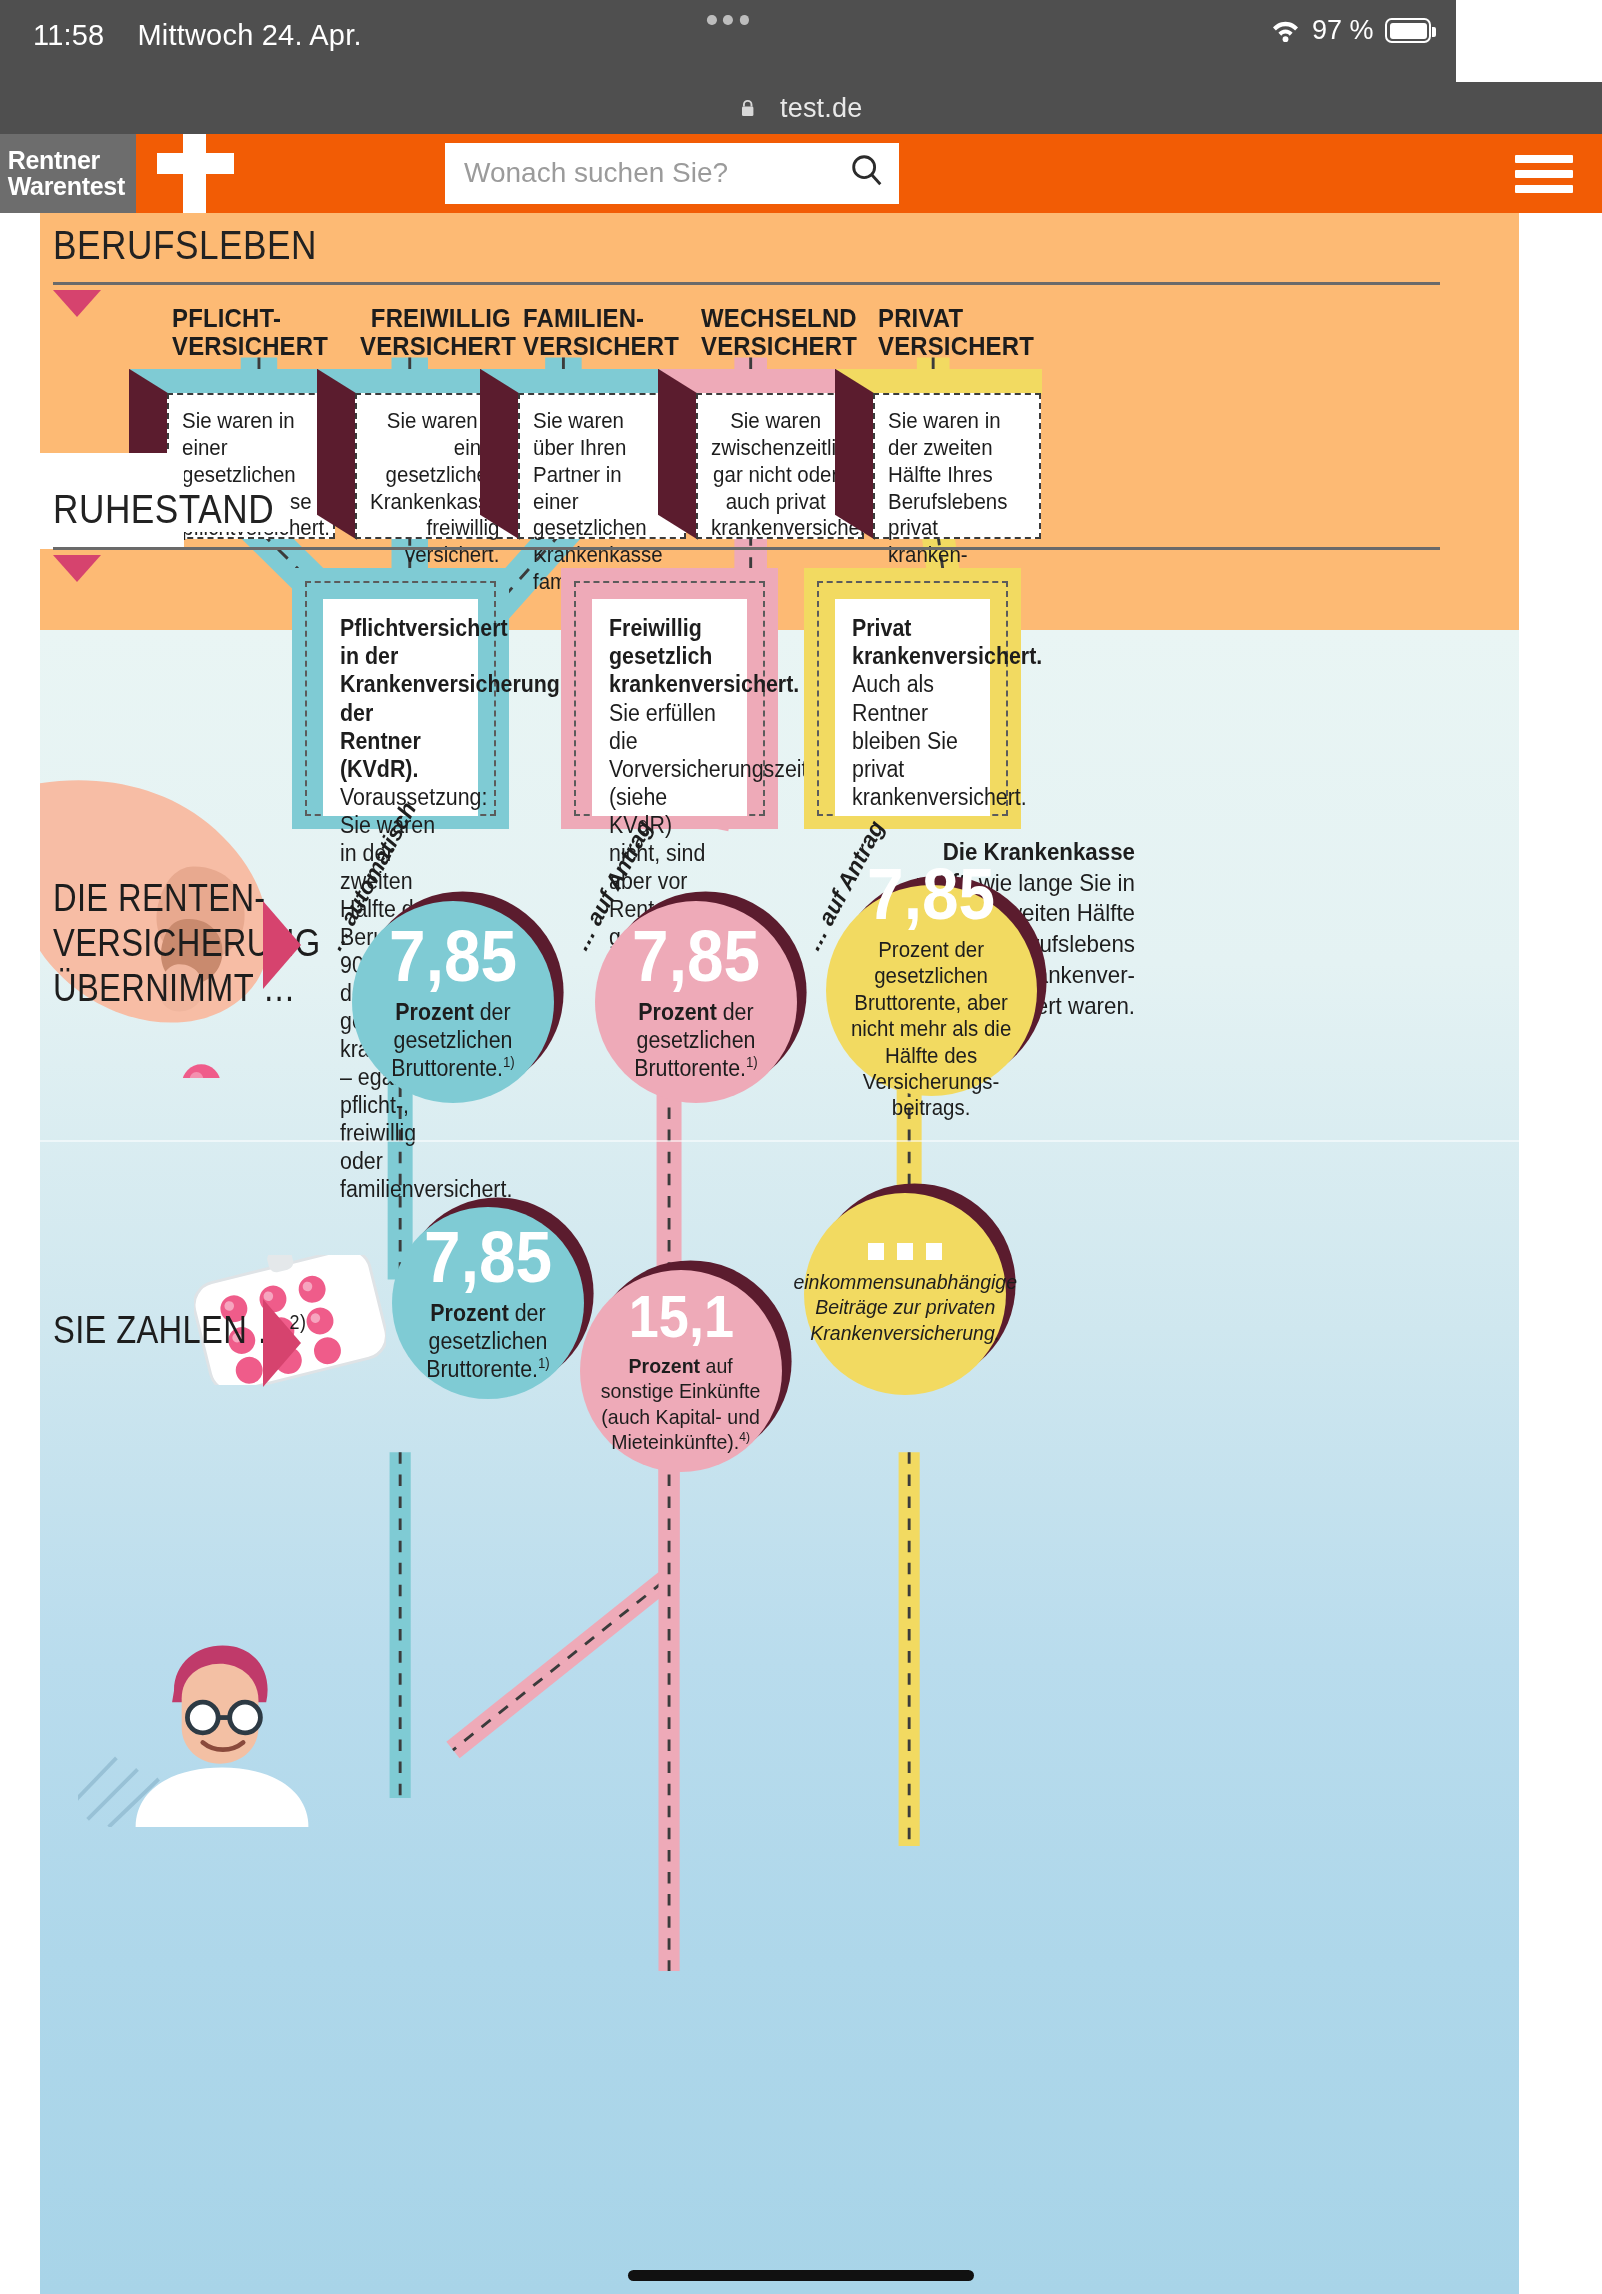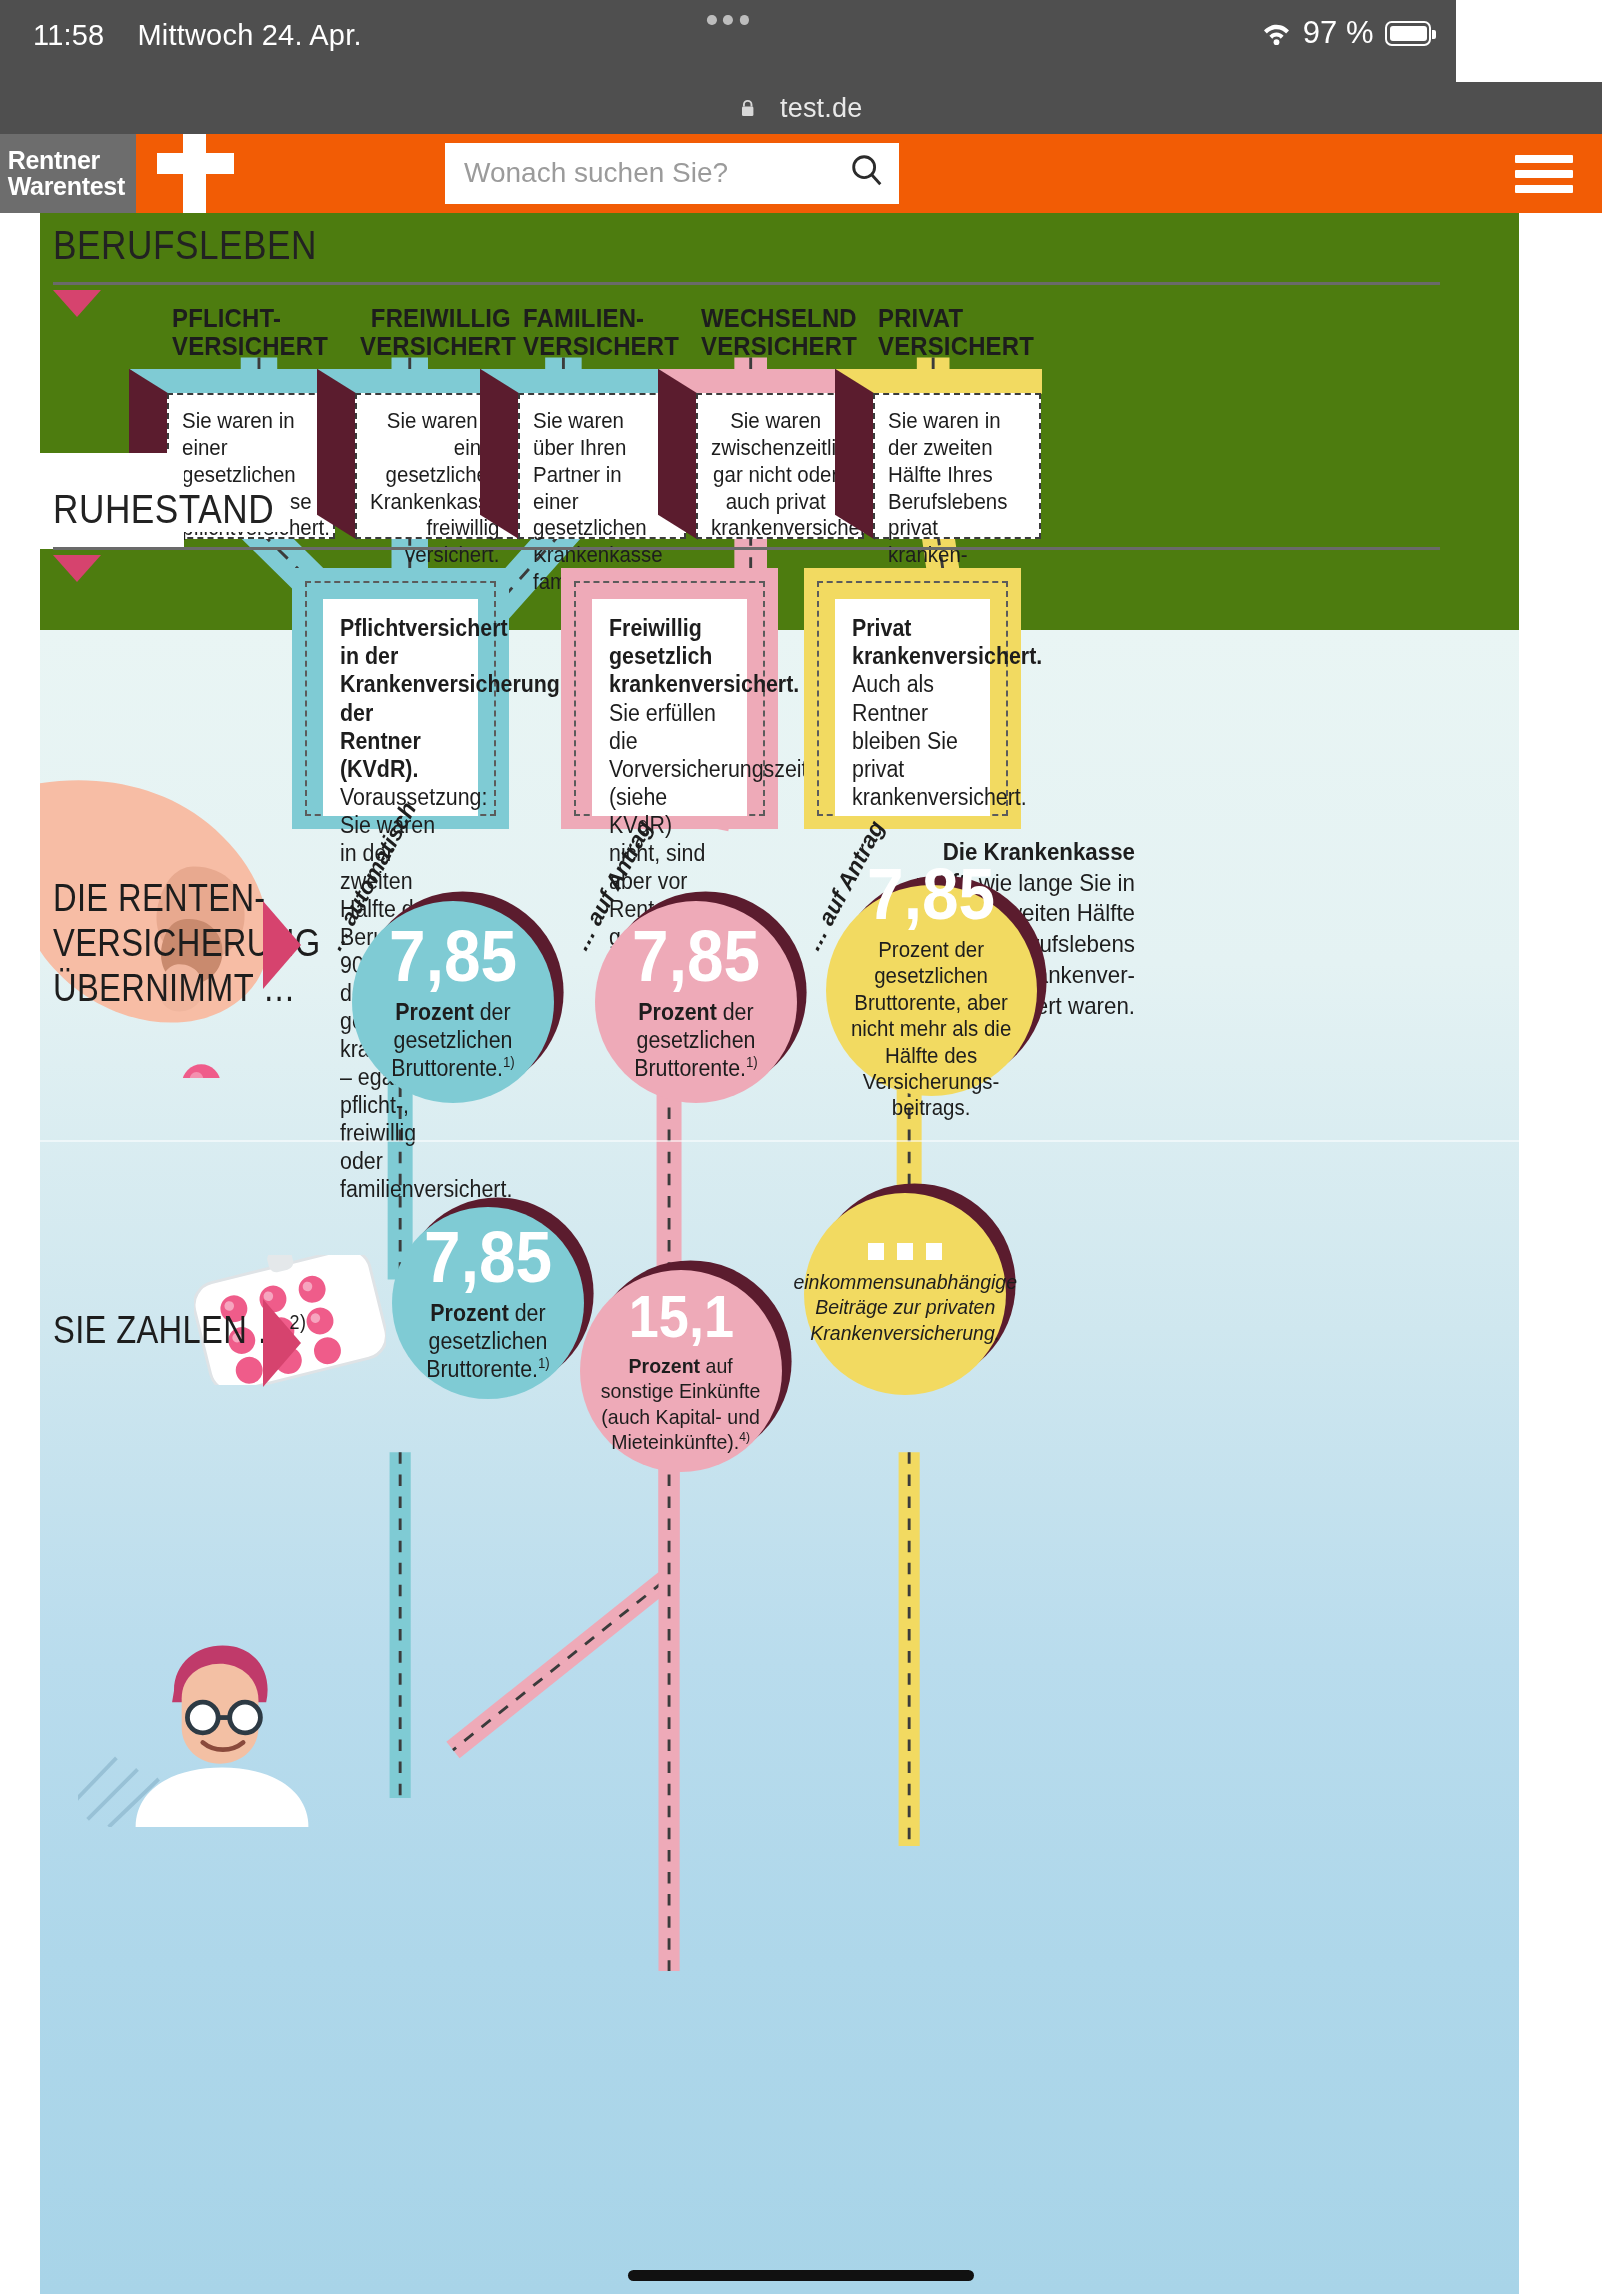--- a/index.html
+++ b/index.html
@@ -25,21 +25,21 @@
     position:absolute; left:50%; top:15.4px; transform:translateX(-50%);
     display:flex; gap:6.7px;
   }
   .sb-dots i { width:9.6px; height:9.6px; border-radius:50%; background:#bdbdbd; display:block;}
   .sb-right {
     position:absolute; right:25px; top:15.4px;
     display:flex; align-items:center; gap:11.5px;
   }
   .wifi { position:relative; width:29px; height:25px; }
   .wifi svg { display:block; }
-  .sb-batt-txt { font-size:31px; }
+  .sb-batt-txt { font-size:27px; }
   .batt {
     width:46px; height:25px; border:2.9px solid #fff; border-radius:6.7px;
     position:relative; display:inline-block;
   }
   .batt:after{content:"";position:absolute;right:-6.7px;top:6.7px;width:3.8px;height:9.6px;background:#fff;border-radius:0 1.9px 1.9px 0;}
   .batt i{position:absolute;left:2.9px;top:2.9px;bottom:2.9px;width:88%;background:#fff;border-radius:2.9px;display:block;}
 
   
   .urlbar {
     position:absolute; left:0; top:82px; width:1602px; height:53px;
@@ -82,21 +82,21 @@
   .burger {
     position:absolute; right:29px; top:21px; width:58px; height:38px;
     display:flex; flex-direction:column; justify-content:space-between;
   }
   .burger i{display:block;height:7.7px;background:#fff;border-radius:1px;}
 
   
   .info {
     position:absolute; left:40px; top:213px; width:1479px; height:2081px;
     overflow:hidden;
-    background:#4d7c0f;
+    background:#fdba74;
   }
   .info-inner{position:absolute; left:0; top:0; width:1479px; height:2081px;}
 
   
   .water{
     position:absolute; left:0; top:417px; width:1479px; height:1664px;
     background:linear-gradient(180deg,#e9f5f4 0%, #e4f2f3 20%, #cfe7ef 42%, #b9dced 62%, #aed7ea 80%, #a8d4e8 100%);
   }
 
   

